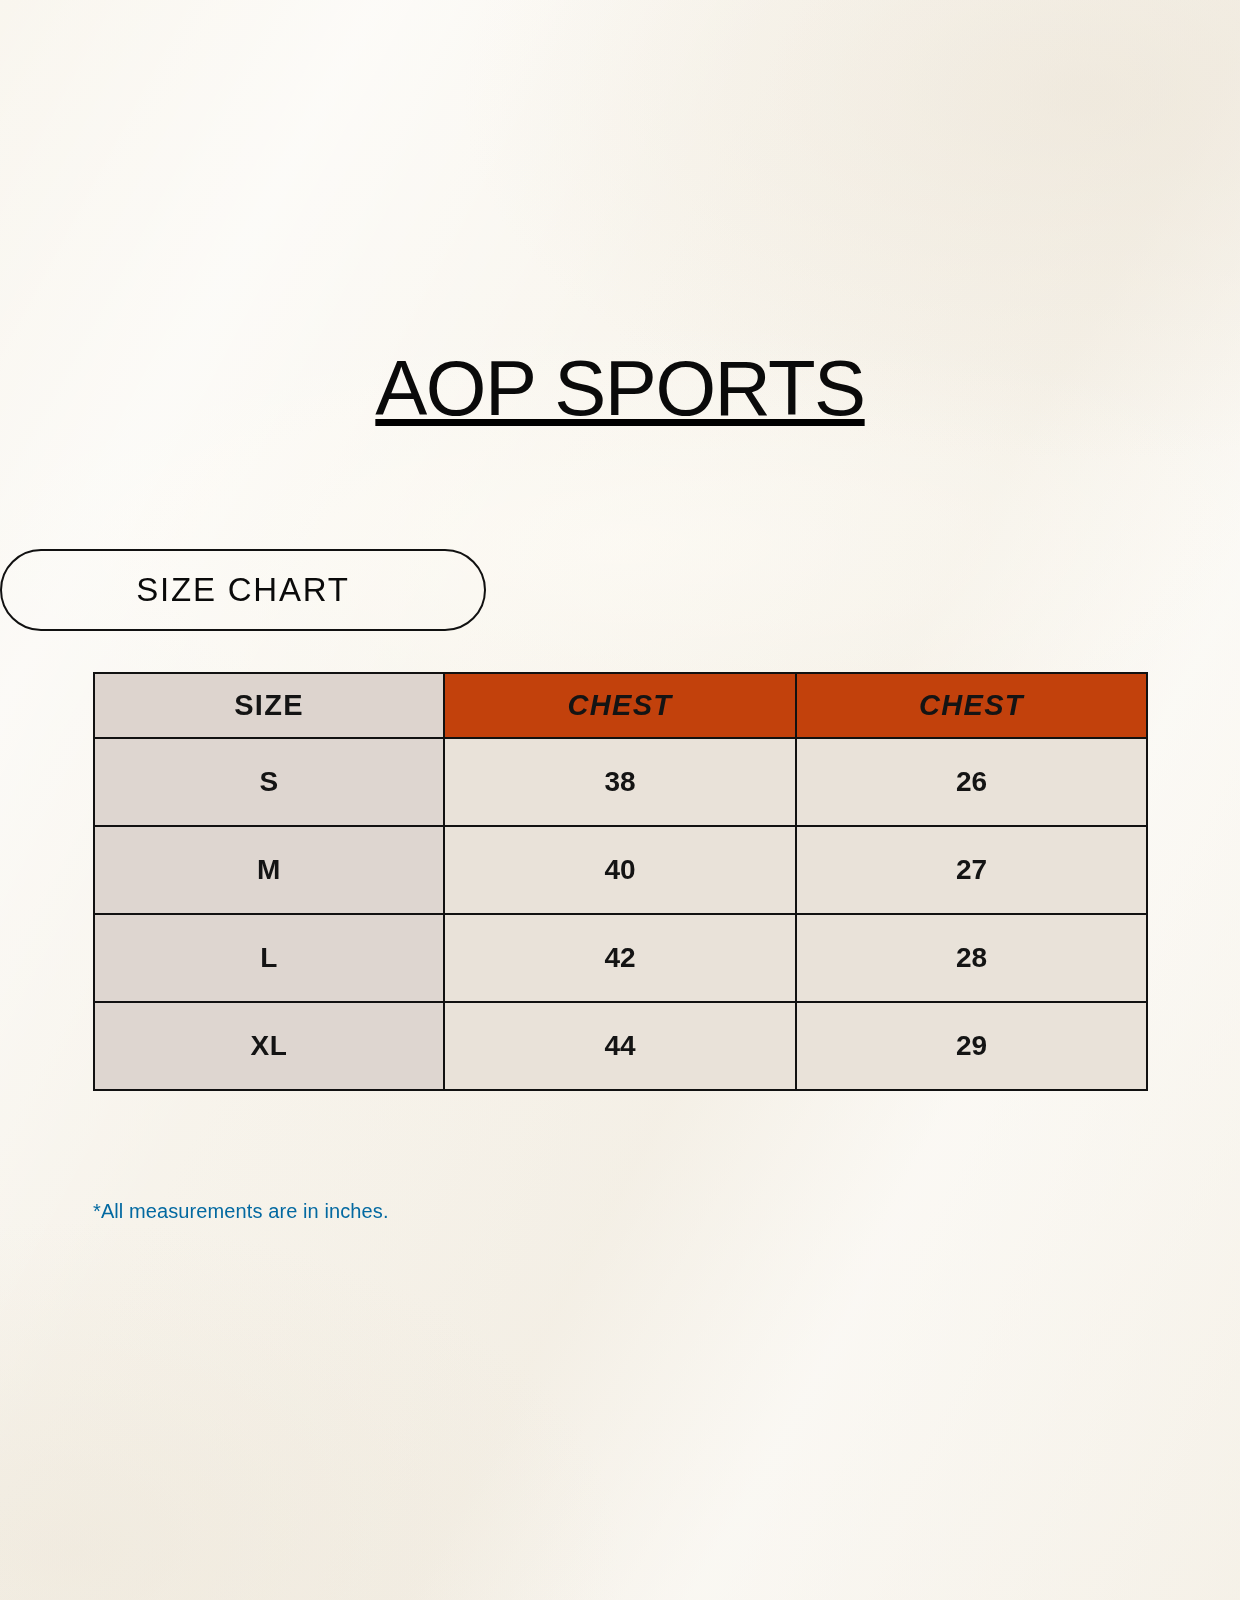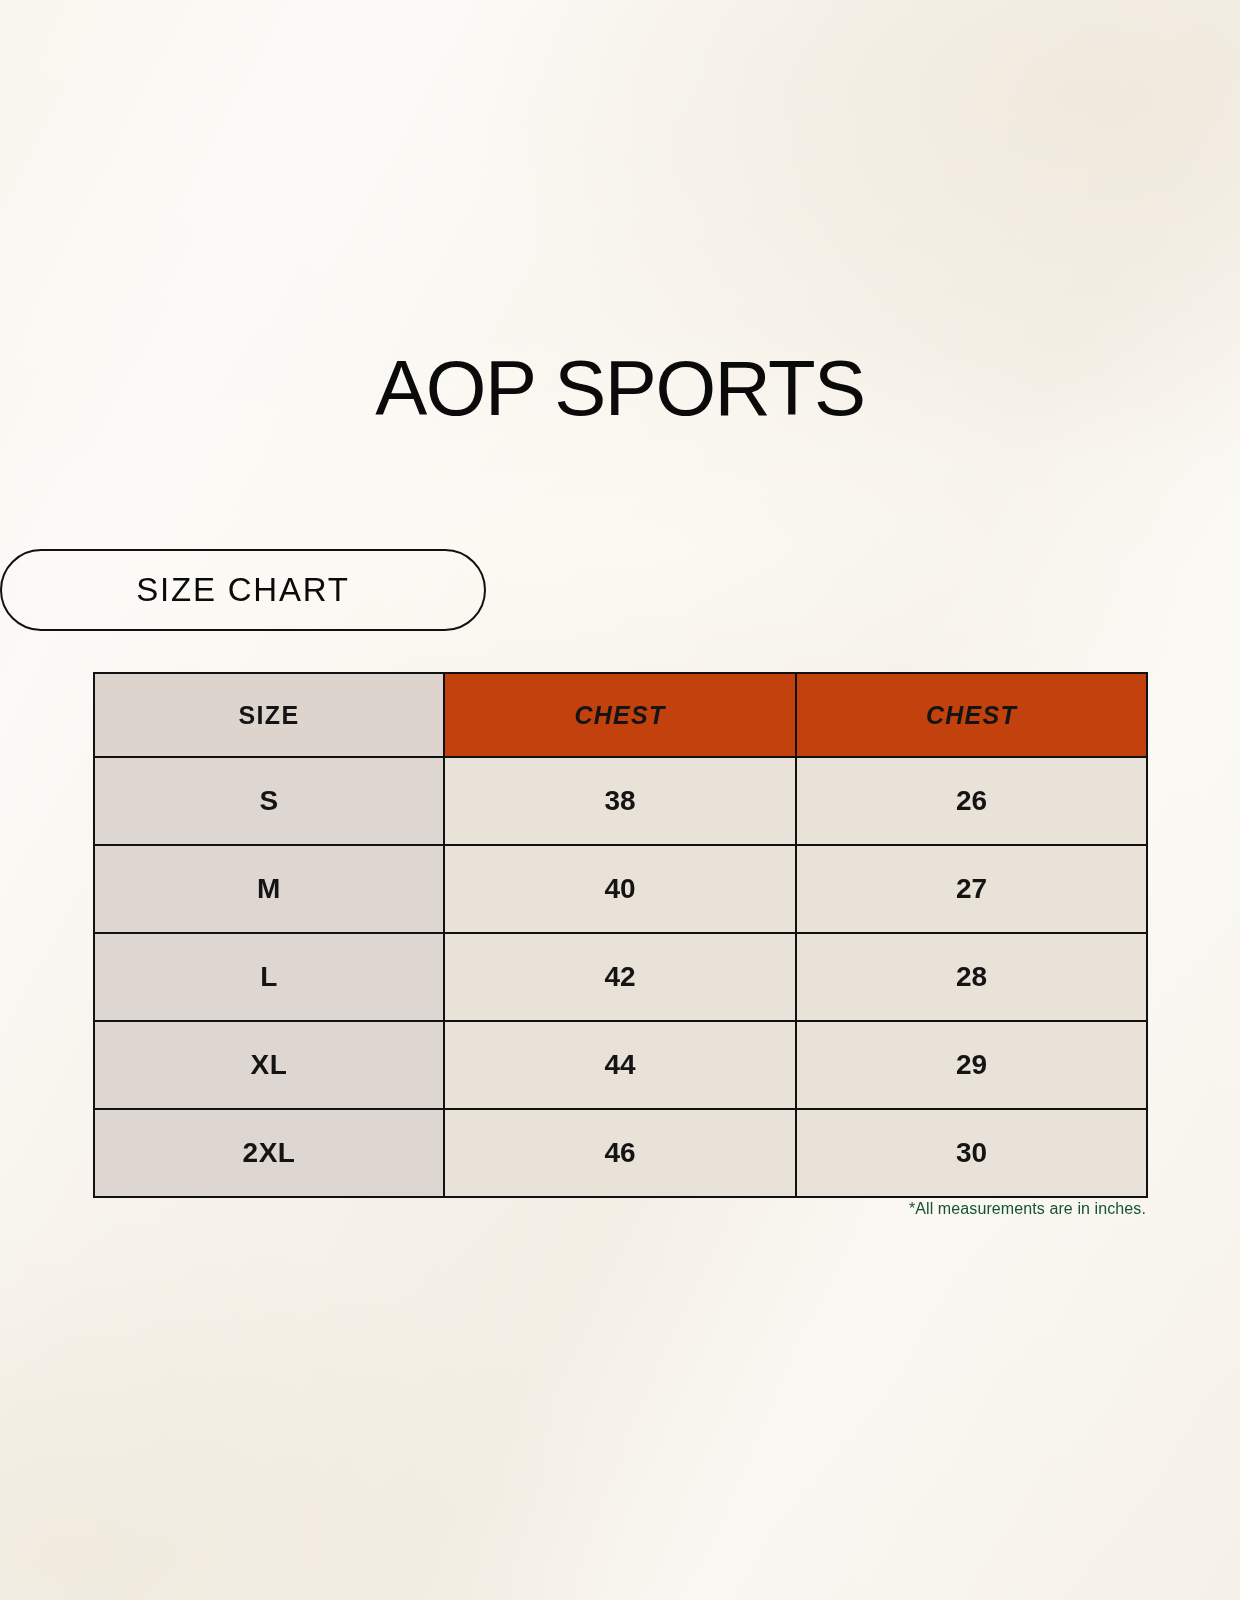--- a/index.html
+++ b/index.html
@@ -52,20 +52,21 @@
     height: 1600px;
   }
 
   
   .title-block {
     position: absolute;
     top: 348px;
     left: 0;
     width: 1240px;
     text-align: center;
+    text-decoration: underline;
   }
 
   .title-line {
     display: block;
     font-family: "Liberation Sans", sans-serif;
     font-size: 78px;
     line-height: 80px;
     font-weight: 400;
     letter-spacing: -1.5px;
     color: #0a0a0a;
@@ -118,22 +119,22 @@
   table.size-table th,
   table.size-table td {
     border: 2px solid #111111;
     text-align: center;
     vertical-align: middle;
     color: #141414;
   }
 
   
   thead th {
-    height: 84px;
-    font-size: 25px;
+    height: 65px;
+    font-size: 29px;
     font-weight: 700;
     letter-spacing: 1.3px;
   }
 
   th.h-size   { background: #ddd4ce; }
   th.h-metric { background: #c2410c; font-style: italic; }
 
   
   tbody td {
     height: 88px;
@@ -151,24 +152,23 @@
   td.cell-val {
     background: #e9e2d9;
   }
 
   
   .footnote {
     position: absolute;
     left: 93px;
     top: 1200px;
     width: 1053px;
-    text-align: right;
-    font-size: 16px;
+    font-size: 20px;
     font-weight: 400;
-    color: #14532d;
+    color: #0369a1;
     letter-spacing: 0.1px;
   }
 </style>
 </head>
 <body>
 
 <div class="page">
 
   <div class="bg-sheen"></div>
   <div class="bg-sheen2"></div>
@@ -209,24 +209,19 @@
         <tr>
           <td class="cell-size">L</td>
           <td class="cell-val">42</td>
           <td class="cell-val">28</td>
         </tr>
         <tr>
           <td class="cell-size">XL</td>
           <td class="cell-val">44</td>
           <td class="cell-val">29</td>
         </tr>
-        <tr>
-          <td class="cell-size">2XL</td>
-          <td class="cell-val">46</td>
-          <td class="cell-val">30</td>
-        </tr>
       </tbody>
     </table>
   </div>
 
   <div class="footnote">*All measurements are in inches.</div>
 
 </div>
 
 </body></html>

